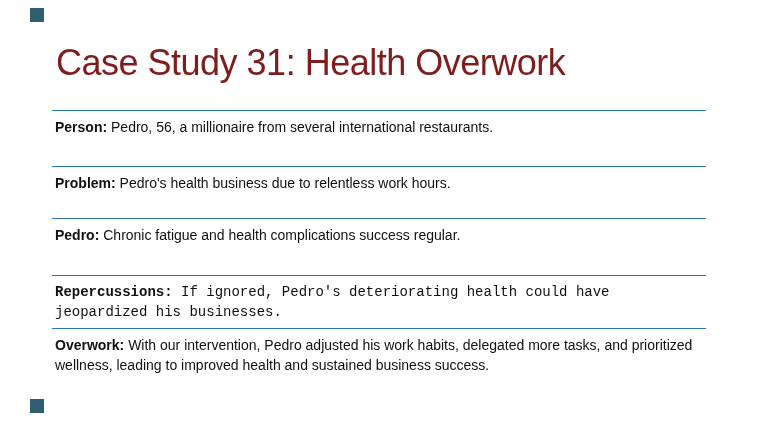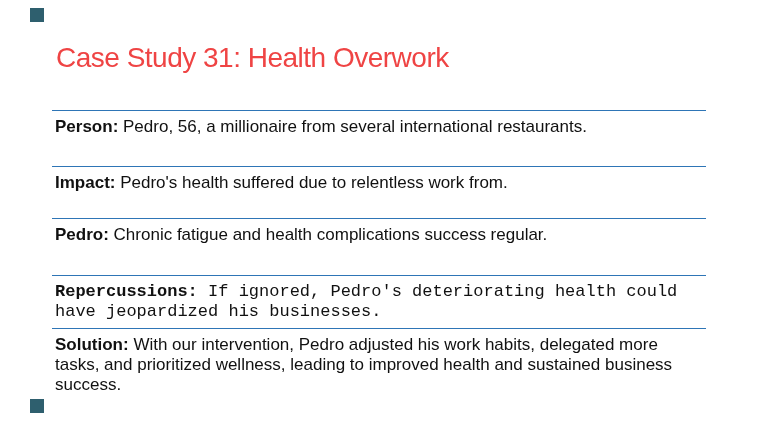--- a/index.html
+++ b/index.html
@@ -21,36 +21,36 @@
     position:absolute;
     width:14px;height:14px;
     background:var(--corner-accent);
   }
   .accent-square.top{left:30px;top:8px;}
   .accent-square.bottom{left:30px;top:399px;}
 
   .slide-title{
     position:absolute;
     left:56px;top:42px;
-    font-size:28px;
+    font-size:36px;
     font-weight:500;
     letter-spacing:-0.5px;
-    color:#ef4444;
+    color:#7f1d1d;
     white-space:nowrap;
   }
 
   .case-table{
     position:absolute;
     left:52px;top:110px;
     width:654px;
   }
   .row{
     border-top:1px solid var(--separator-blue);
     padding:6px 2px 0 3px;
-    font-size:17px;
+    font-size:14px;
     line-height:20px;
   }
   .row .label{font-weight:bold;}
   .row-person{height:56px;}
   .row-problem{height:52px;}
   .row-impact{height:57px;}
   .row-repercussions{height:53px;font-family:Liberation Mono, monospace;}
   .row-solution{padding-bottom:10px;}
 </style>
 </head>
@@ -64,33 +64,33 @@
   <h1 class="slide-title">Case Study 31: Health Overwork</h1>
 
   <div class="case-table">
 
     <div class="row row-person">
       <span class="label">Person:</span>
       <span class="text">Pedro, 56, a millionaire from several international restaurants.</span>
     </div>
 
     <div class="row row-problem">
-      <span class="label">Impact:</span>
-      <span class="text">Pedro's health suffered due to relentless work from.</span>
+      <span class="label">Problem:</span>
+      <span class="text">Pedro's health business due to relentless work hours.</span>
     </div>
 
     <div class="row row-impact">
       <span class="label">Pedro:</span>
       <span class="text">Chronic fatigue and health complications success regular.</span>
     </div>
 
     <div class="row row-repercussions">
       <span class="label">Repercussions:</span>
       <span class="text">If ignored, Pedro's deteriorating health could have jeopardized his businesses.</span>
     </div>
 
     <div class="row row-solution">
-      <span class="label">Solution:</span>
+      <span class="label">Overwork:</span>
       <span class="text">With our intervention, Pedro adjusted his work habits, delegated more tasks, and prioritized wellness, leading to improved health and sustained business success.</span>
     </div>
 
   </div>
 </div>
 
 </body></html>

